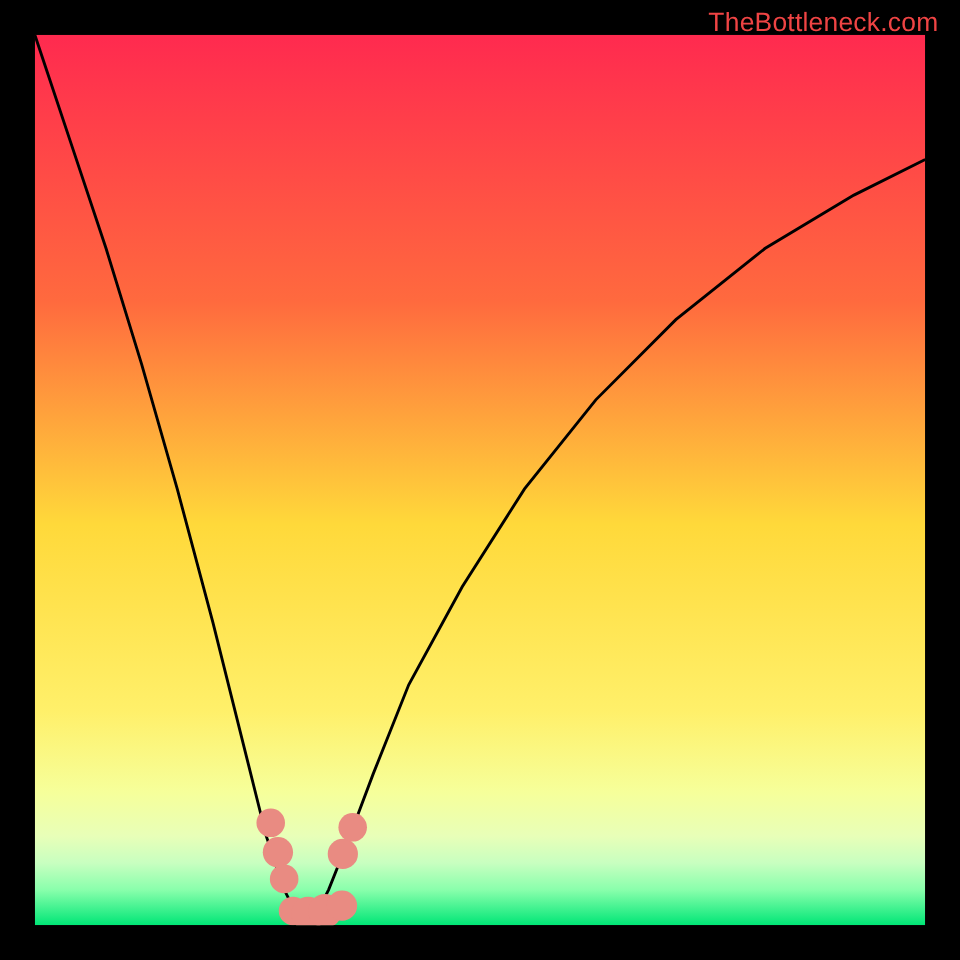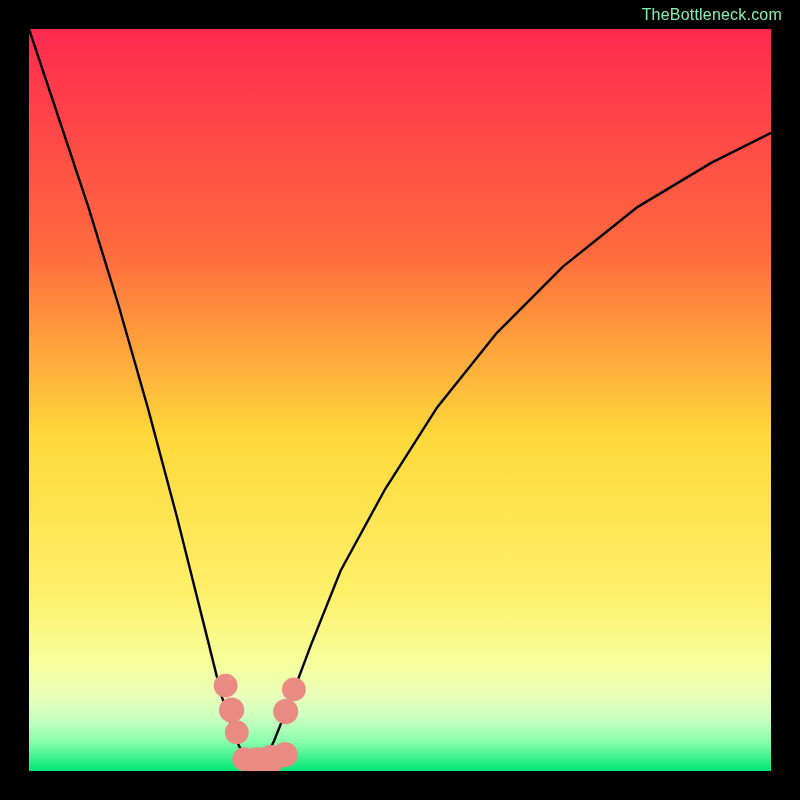--- a/index.html
+++ b/index.html
@@ -14,22 +14,22 @@
   .container {
     position: relative;
     width: 800px;
     height: 800px;
     background: #000;
   }
   .watermark {
     position: absolute;
     top: 6px;
     right: 18px;
-    color: #86efac;
-    font-size: 16px;
+    color: #ef4444;
+    font-size: 22px;
     font-weight: 500;
     z-index: 10;
     letter-spacing: 0.2px;
   }
   .plot {
     position: absolute;
     left: 29px;
     top: 29px;
     width: 742px;
     height: 742px;

